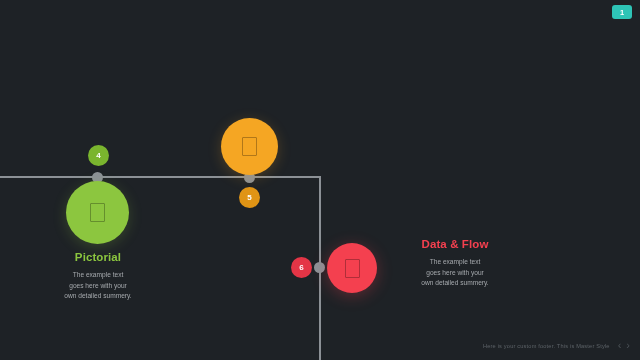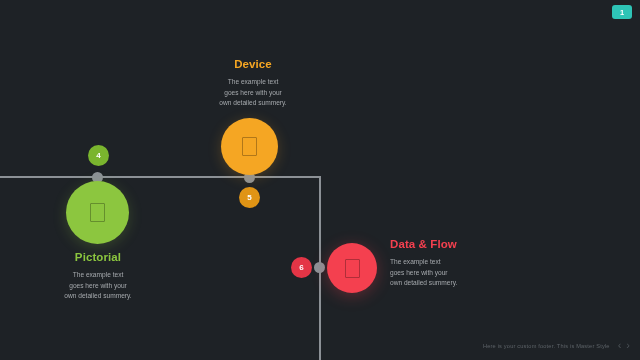--- a/index.html
+++ b/index.html
@@ -128,21 +128,21 @@
   .block-pictorial {
     left: 38px; top: 251px;
     width: 120px;
     text-align: center;
   }
   .block-pictorial .title { color: #8cc63f; }
 
   .block-dataflow {
     left: 390px; top: 238px;
     width: 130px;
-    text-align: left;
+    text-align: center;
   }
   .block-dataflow .title { color: #f4404f; }
 
   
   .corner-badge {
     position: absolute;
     right: 8px;
     top: 5px;
     width: 20px;
     height: 14px;
@@ -186,26 +186,20 @@
 
 <div class="slide">
 
   <div class="line-h"></div>
   <div class="line-v"></div>
 
   <div class="node-dot green"></div>
   <div class="node-dot orange"></div>
   <div class="node-dot red"></div>
 
-  <div class="block block-device">
-    <div class="title">Device</div>
-    <div class="body">The example text
-goes here with your
-own detailed summery.</div>
-  </div>
   <div class="circle circle-orange">
     <span class="glyph"></span>
   </div>
   <div class="badge badge-orange">5</div>
 
   <div class="badge badge-green">4</div>
   <div class="circle circle-green">
     <span class="glyph"></span>
   </div>
   <div class="block block-pictorial">

